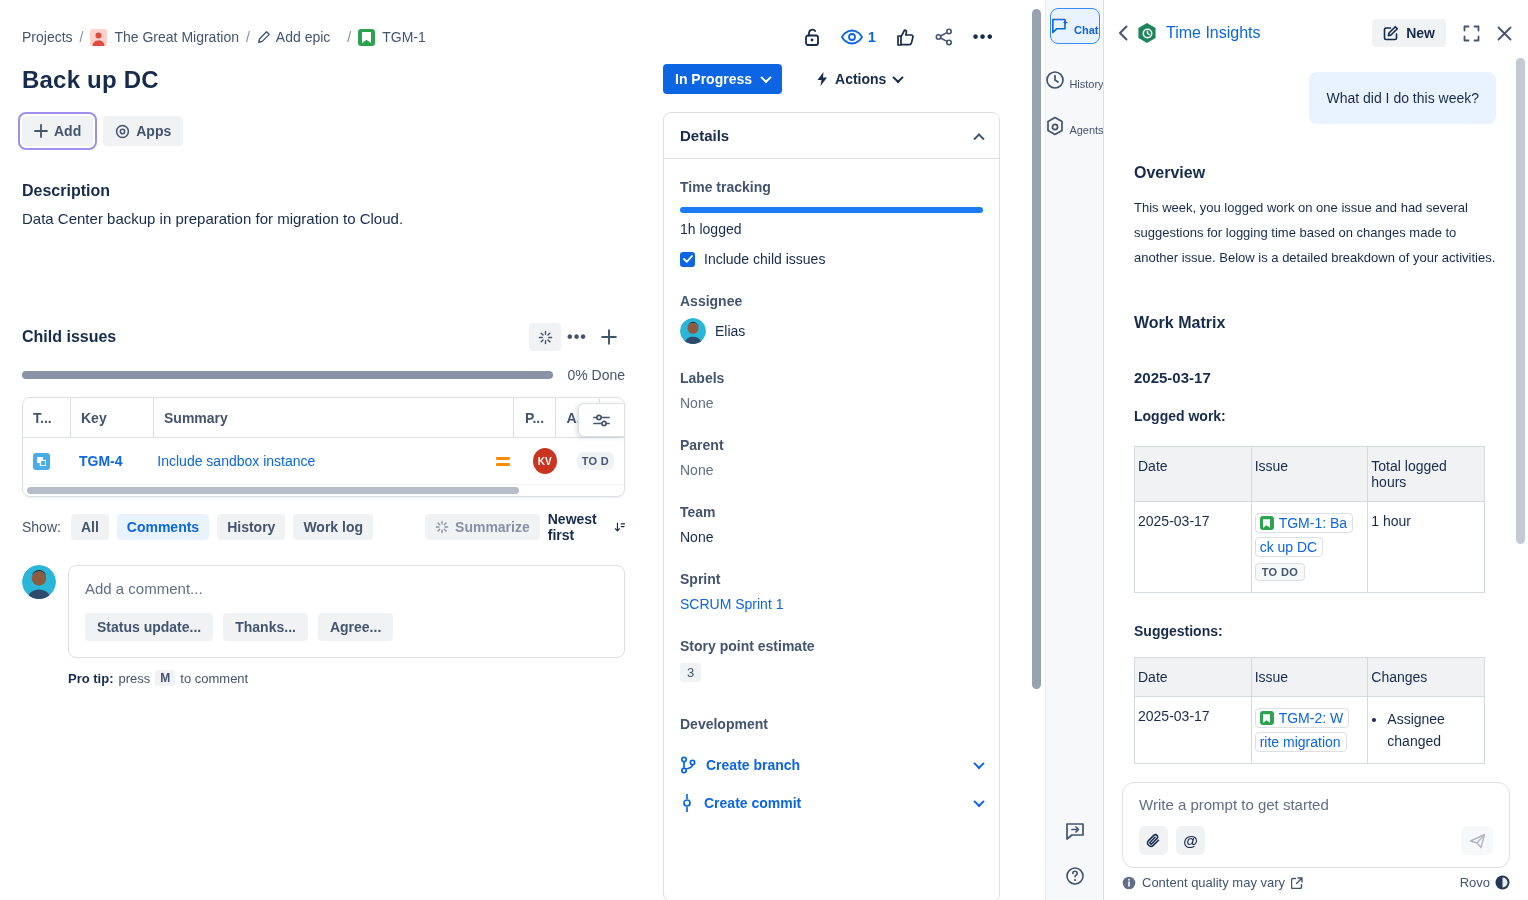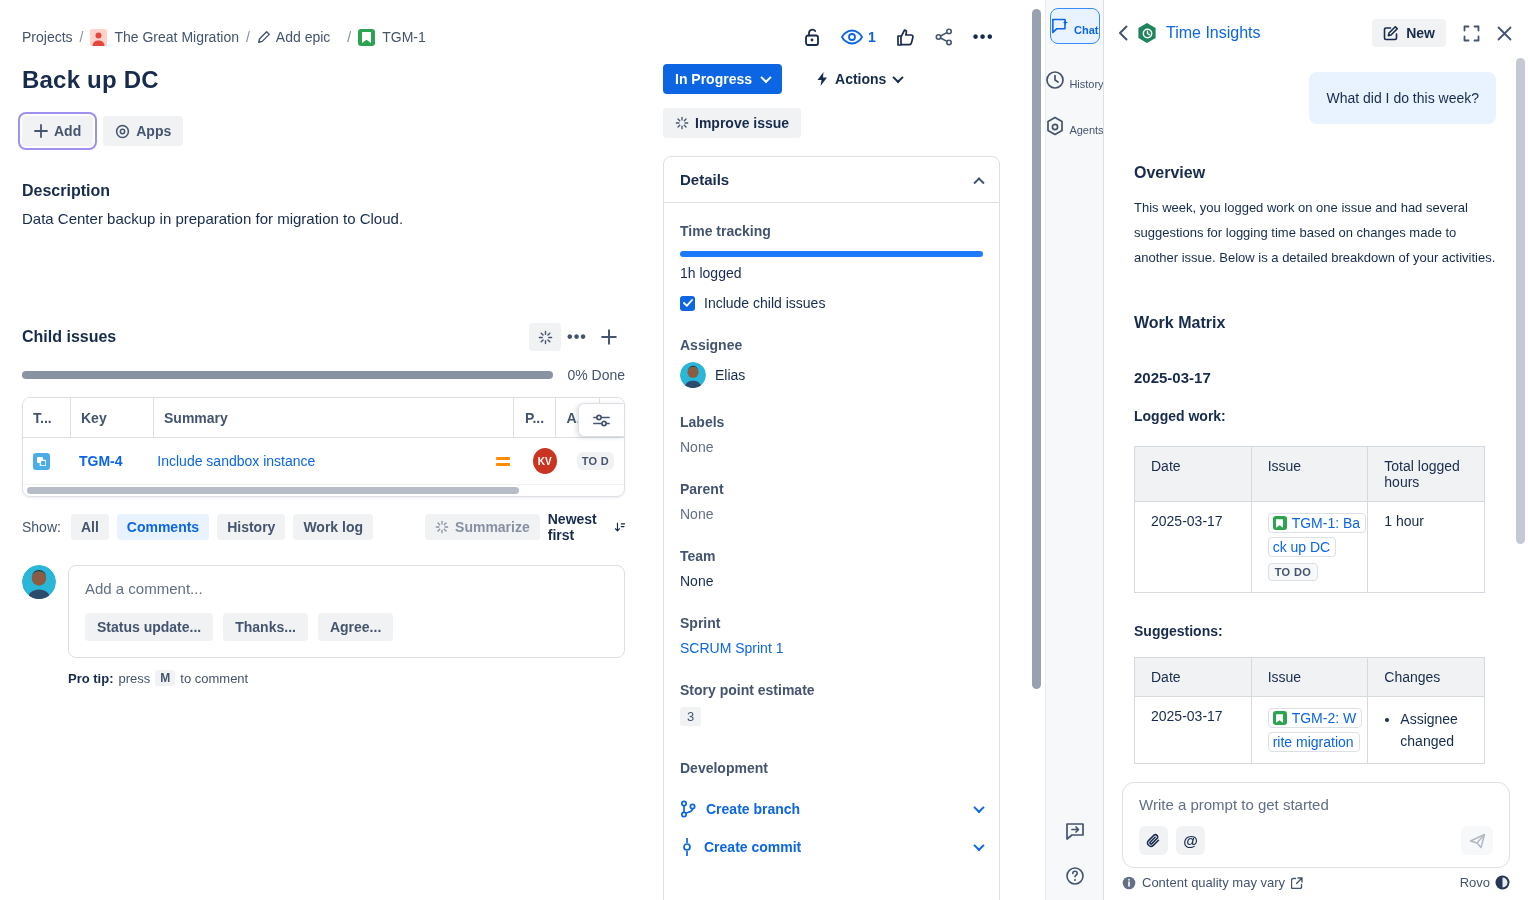--- a/index.html
+++ b/index.html
@@ -127,21 +127,21 @@
   .hdr-icon { color:#44546F; cursor:pointer; display:inline-flex; margin-left:8px; }
 
   .chat-body { flex:1; overflow:hidden; padding:6px 32px 0 30px; position:relative; }
   .bubble-row { display:flex; justify-content:flex-end; }
   .user-bubble { background:#E9F2FF; border-radius:8px; padding:18px 17px; font-size:14px; color:#172B4D; }
   .chat-h3 { font-size:16px; font-weight:700; margin-top:40px; }
   .chat-p { font-size:13px; line-height:25px; margin-top:13px; }
   .chat-h4 { font-size:15px; font-weight:700; margin-top:37px; }
   .chat-b { font-size:14px; font-weight:700; margin-top:22px; }
   .rtable { border-collapse:collapse; margin-top:22px; width:351px; table-layout:fixed; }
-  .rtable th,.rtable td { border:1px solid #D5D9E0; font-size:14px; text-align:left; vertical-align:top; padding:11px 16px; font-weight:400; color:#172B4D;margin-top:14px; }
+  .rtable th,.rtable td { border:1px solid #D5D9E0; font-size:14px; text-align:left; vertical-align:top; padding:11px 3px; font-weight:400; color:#172B4D;margin-top:14px; }
   .rtable th { background:#F1F2F4; }
   .issue-chip { display:inline-flex; align-items:center; gap:5px; border:1px solid #DCDFE4; border-radius:4px; padding:1px 5px 1px 4px; background:#fff; color:#0C66E4; font-size:14px; cursor:pointer; white-space:nowrap; }
   .issue-chip.cont { margin-top:4px; }
   .todo-badge { display:inline-block; border:1px solid #DCDFE4; background:#F7F8F9; border-radius:4px; padding:2px 6px; font-size:11px; font-weight:700; color:#44546F; letter-spacing:.4px; margin-top:6px; }
   .chg-list { margin-left:16px; }
   .chg-list li { font-size:14px; line-height:22px; }
 
   .chat-footer { flex:0 0 132px; padding:14px 18px 0; background:#fff; z-index:2; }
   .prompt-box { border:1px solid #DCDFE4; border-radius:12px; height:86px; padding:13px 16px 12px; display:flex; flex-direction:column; }
   .prompt-ph { font-size:15px; color:#626F86; }
@@ -369,28 +369,20 @@
           </button>
           <button class="btn btn-subtle" style="color:#172B4D;">
             <svg width="13" height="16" viewBox="0 0 13 16">
                 <path d="M7.5 1 1.5 9h4l-1 6 6.5-8.5h-4z" fill="#172B4D"></path>
               </svg>
             <span>Actions</span>
             <span class="chev" style="margin-left:2px;"></span>
           </button>
         </div>
 
-        <div class="improve-row">
-          <button class="btn">
-            <svg width="14" height="14" viewBox="0 0 16 16">
-                <path d="M8 1.5v3M8 11.5v3M1.5 8h3M11.5 8h3M3.4 3.4l2 2M10.6 10.6l2 2M12.6 3.4l-2 2M5.4 10.6l-2 2" stroke="#44546F" stroke-width="1.5" stroke-linecap="round"></path>
-              </svg>
-            <span style="color:#172B4D;">Improve issue</span>
-          </button>
-        </div>
 
         <div class="details-card">
           <div class="details-head">
             <span class="section-h">Details</span>
             <span class="chev up" style="color:#44546F;"></span>
           </div>
           <div class="details-body">
             <div class="field-label">Time tracking</div>
             <div class="tt-bar"></div>
             <div class="tt-logged">1h logged</div>

